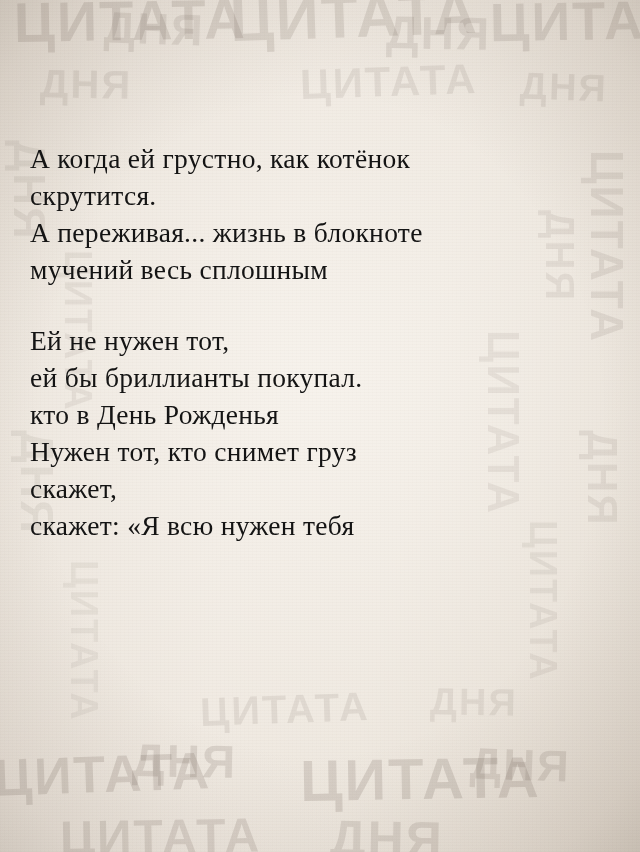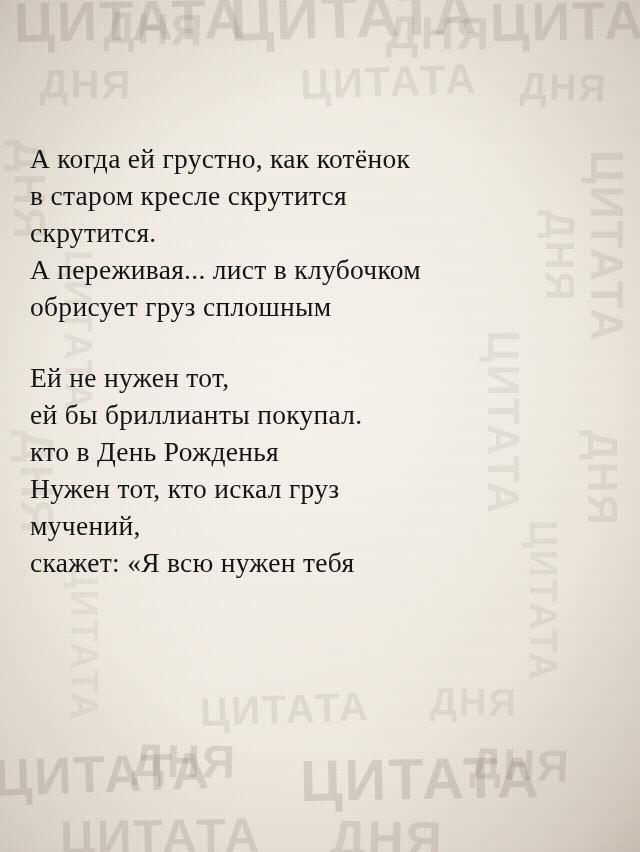--- a/index.html
+++ b/index.html
@@ -151,29 +151,28 @@
     <span class="wm wm-bottom b6">ДНЯ</span>
     <span class="wm wm-bottom b7">ЦИТАТА</span>
     <span class="wm wm-bottom b8">ДНЯ</span>
   </div>
 
   <div class="grain"></div>
 
   <div class="poem">
     <div class="stanza">
       <div class="line">А когда ей грустно, как котёнок</div>
-      <div class="line">в старом кресле скрутится</div>
       <div class="line">скрутится.</div>
-      <div class="line">А переживая... лист в клубочком</div>
-      <div class="line">обрисует груз сплошным</div>
+      <div class="line">А переживая... жизнь в блокноте</div>
+      <div class="line">мучений весь сплошным</div>
     </div>
     <div class="stanza">
       <div class="line">Ей не нужен тот,</div>
       <div class="line">ей бы бриллианты покупал.</div>
       <div class="line">кто в День Рожденья</div>
-      <div class="line">Нужен тот, кто искал груз</div>
-      <div class="line">мучений,</div>
+      <div class="line">Нужен тот, кто снимет груз</div>
+      <div class="line">скажет,</div>
       <div class="line">скажет: «Я всю нужен тебя</div>
     </div>
   </div>
 
   <div class="vignette"></div>
 </div>
 
 </body></html>

